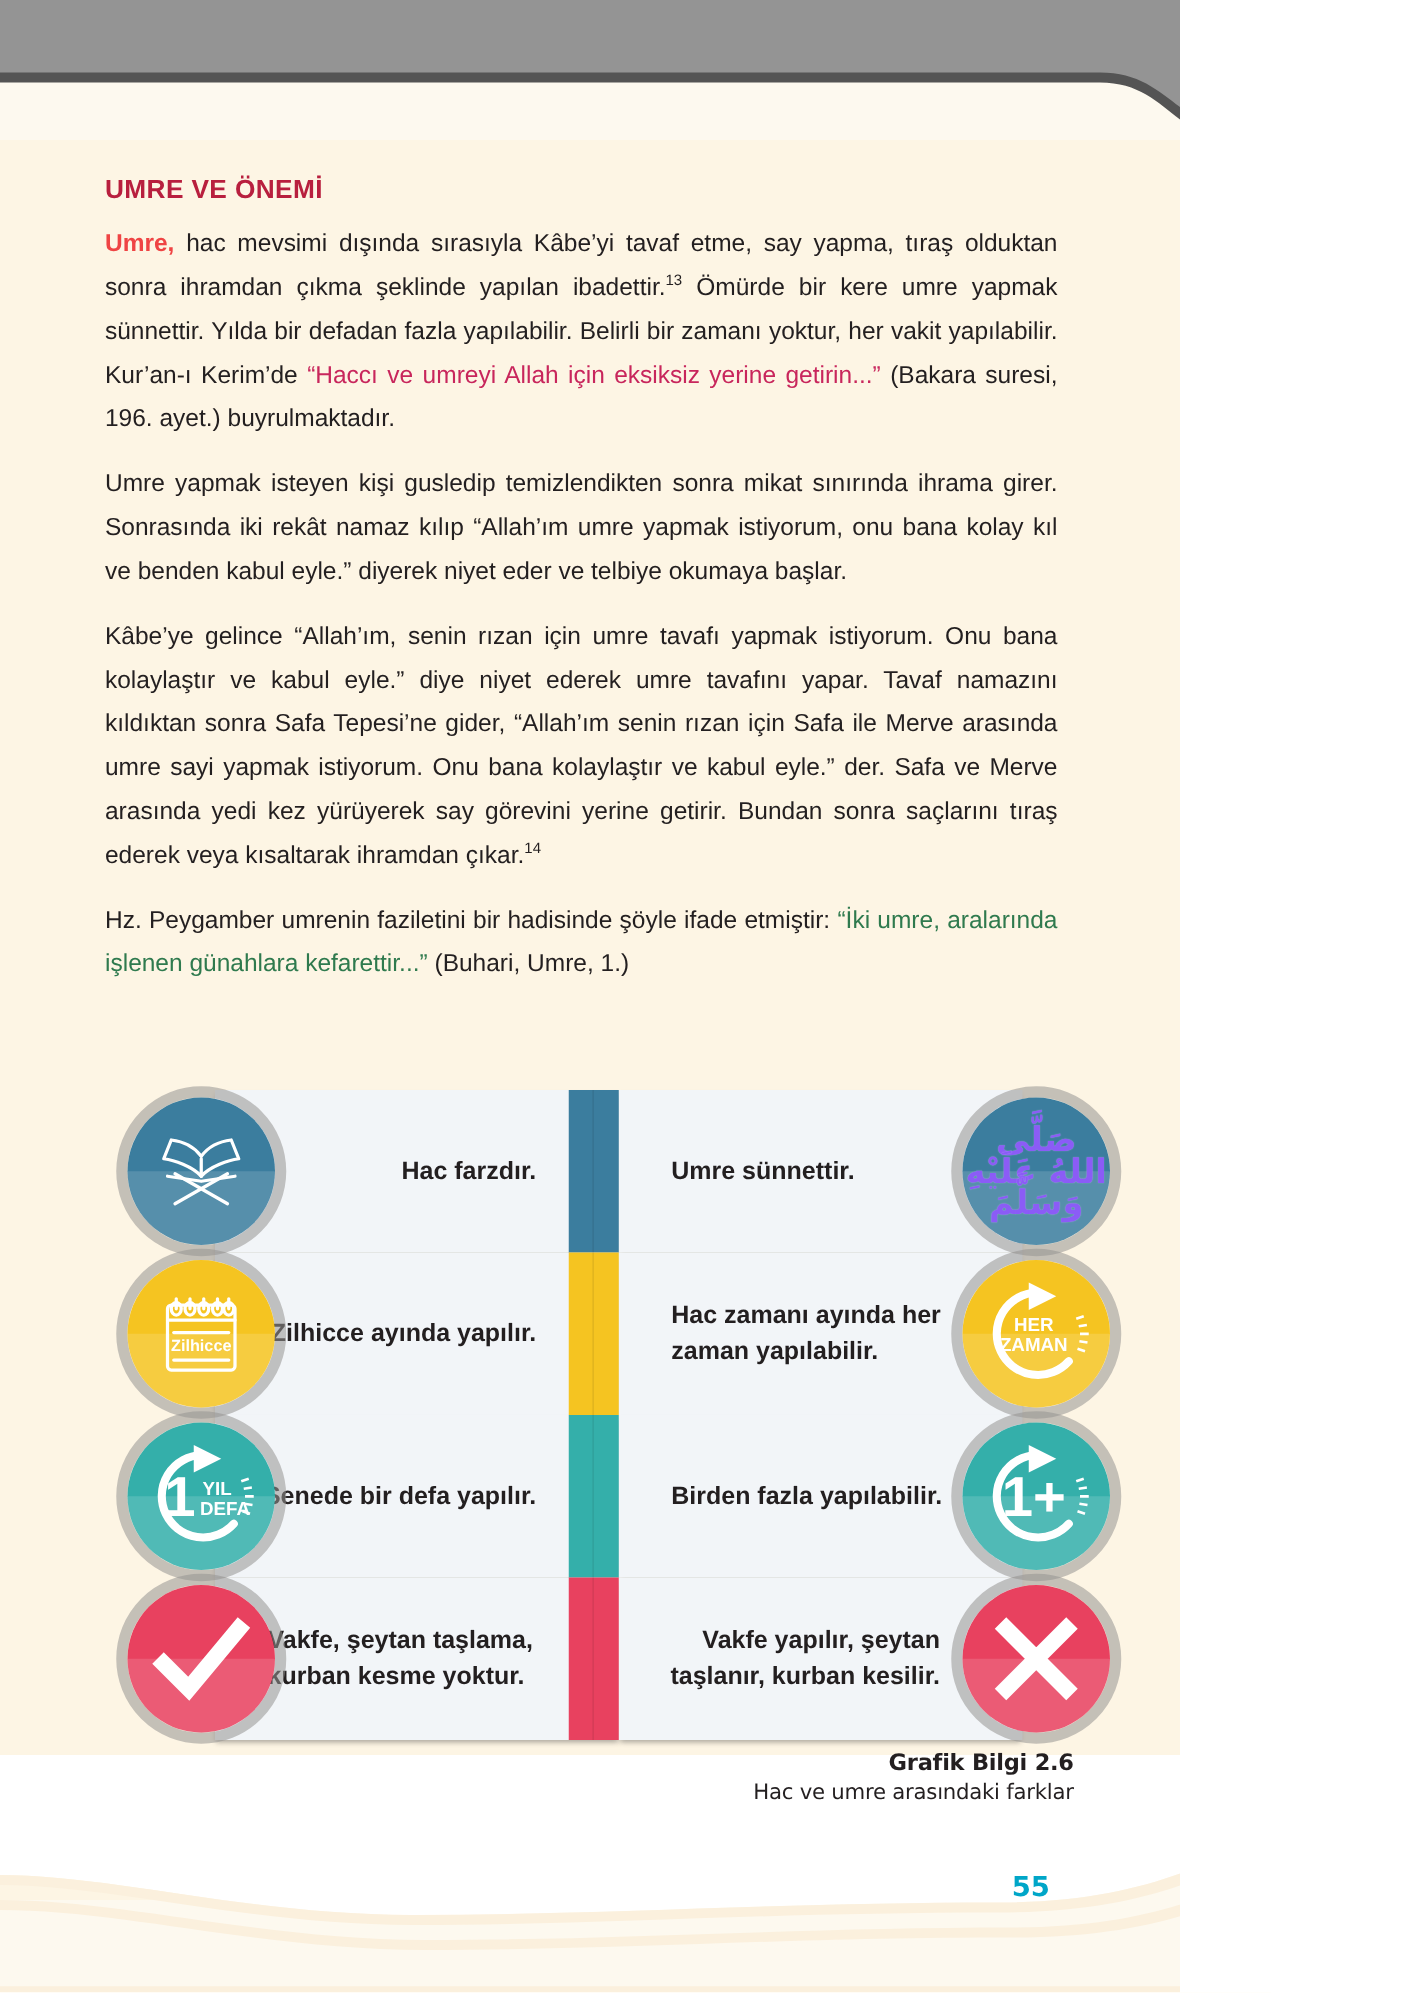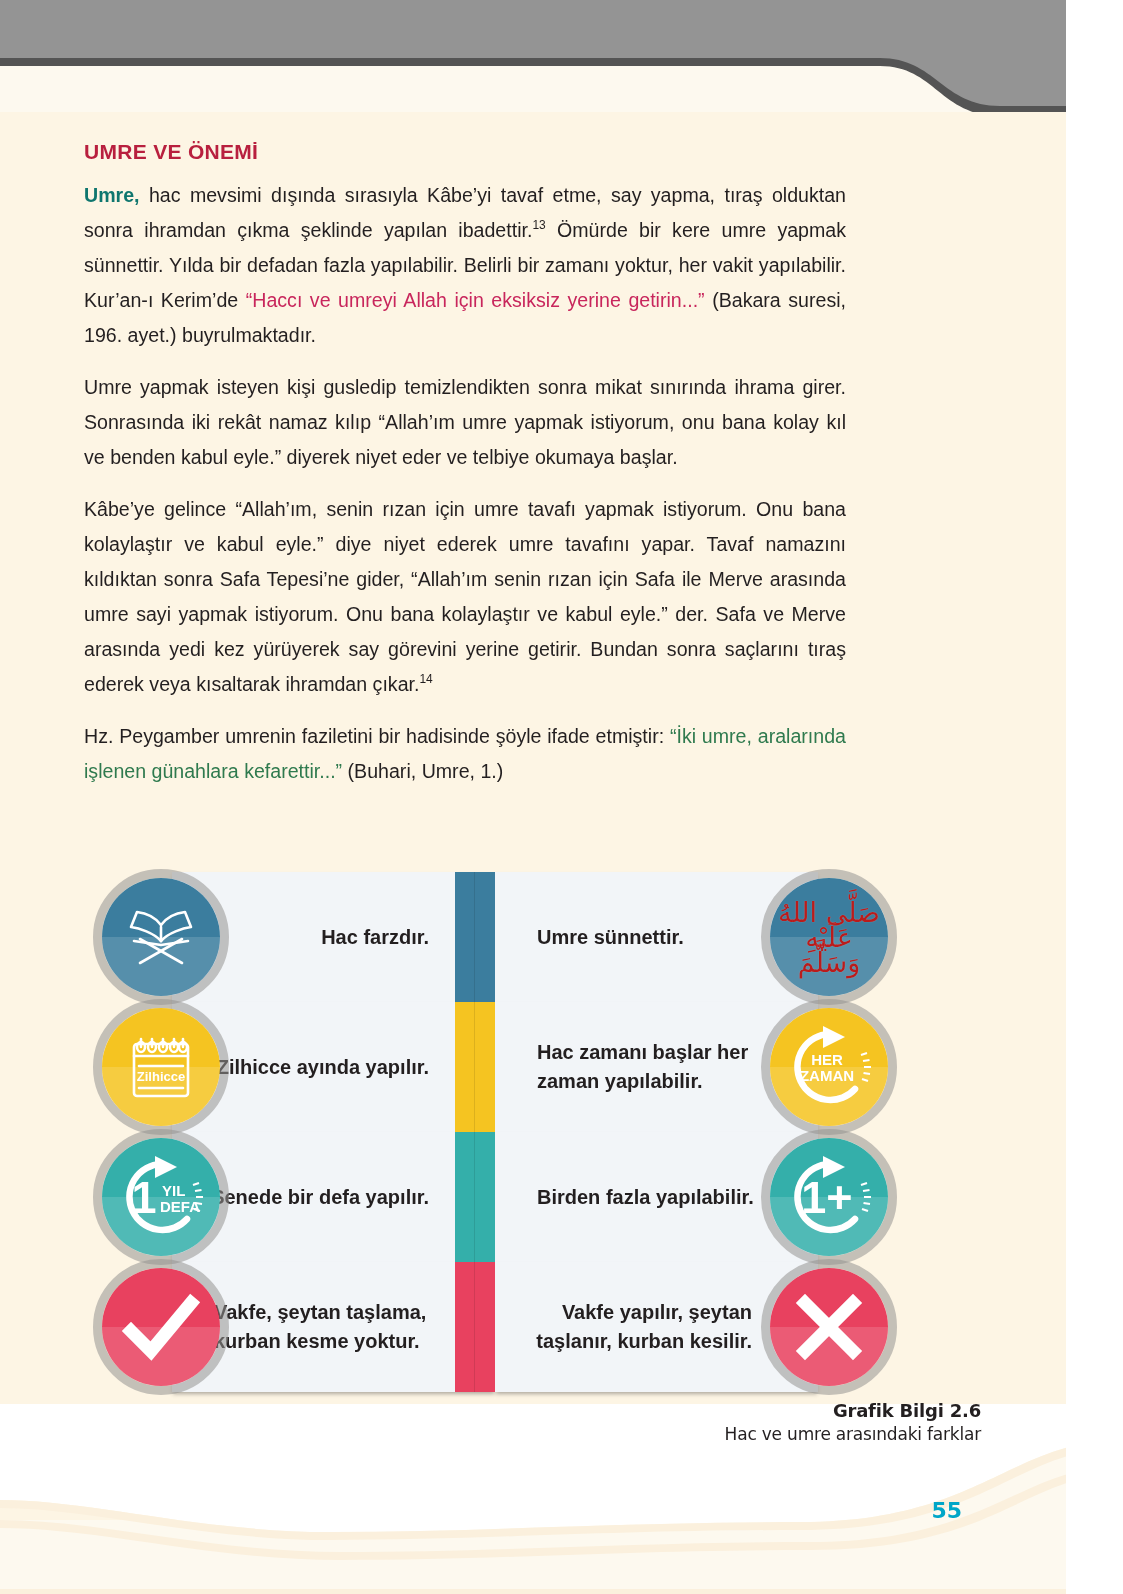--- a/index.html
+++ b/index.html
@@ -7,21 +7,21 @@
   html, body {
     width: 1123px;
     height: 1594px;
     background: #ffffff;
     font-family: "Liberation Sans", sans-serif;
     overflow: hidden;
   }
 
   #page {
     position: relative;
-    width: 1066px;
+    width: 944px;
     height: 1594px;
     background: #fdf9ef;
     overflow: hidden;
   }
 
   
   .bg-tint {
     position: absolute;
     left: 0; top: 0;
     width: 1123px; height: 1594px;
@@ -50,21 +50,21 @@
   p.body {
     font-size: 19.6px;
     line-height: 35px;
     color: #231f20;
     text-align: justify;
     text-justify: inter-word;
     margin-bottom: 17px;
   }
   p.body:last-child { margin-bottom: 0; }
 
-  .lead { color: #0f766e; font-weight: bold; }
+  .lead { color: #ef4444; font-weight: bold; }
   .quote-red { color: #c8265c; }
   .quote-green { color: #2f7a4e; }
   sup { font-size: 12px; vertical-align: super; line-height: 0; margin-top: 24px; }
 
   
   .infographic {
     position: absolute;
     left: 100px;
     top: 872px;
     width: 790px;
@@ -157,27 +157,27 @@
 
   .med-left  { left: 2px; }
   .med-right { left: 670px; }
   .m0 { top: 6px; }
   .m1 { top: 136px; }
   .m2 { top: 266px; }
   .m3 { top: 396px; }
 
   .arabic-glyph {
     position: relative; z-index: 2;
-    color: #b91c1c;
+    color: #8b5cf6;
     font-family: "DejaVu Sans", sans-serif;
     font-size: 27px;
     line-height: 25px;
     text-align: center;
     direction: rtl;
-    font-weight: normal;
+    font-weight: bold;
     text-shadow: 0 0 1px rgba(255,255,255,.4);
   }
 
   
   .caption {
     position: absolute;
     right: 85px;
     top: 1400px;
     text-align: right;
     font-family: "DejaVu Sans", sans-serif;
@@ -243,21 +243,21 @@
         <div class="panel right">
           <div class="panel-text">Umre sünnettir.</div>
         </div>
       </div>
 
       <div class="row r1">
         <div class="panel left">
           <div class="panel-text">Zilhicce ayında yapılır.</div>
         </div>
         <div class="panel right">
-          <div class="panel-text">Hac zamanı başlar her zaman yapılabilir.</div>
+          <div class="panel-text">Hac zamanı ayında her zaman yapılabilir.</div>
         </div>
       </div>
 
       <div class="row r2">
         <div class="panel left">
           <div class="panel-text">Senede bir defa yapılır.</div>
         </div>
         <div class="panel right">
           <div class="panel-text">Birden fazla yapılabilir.</div>
         </div>

